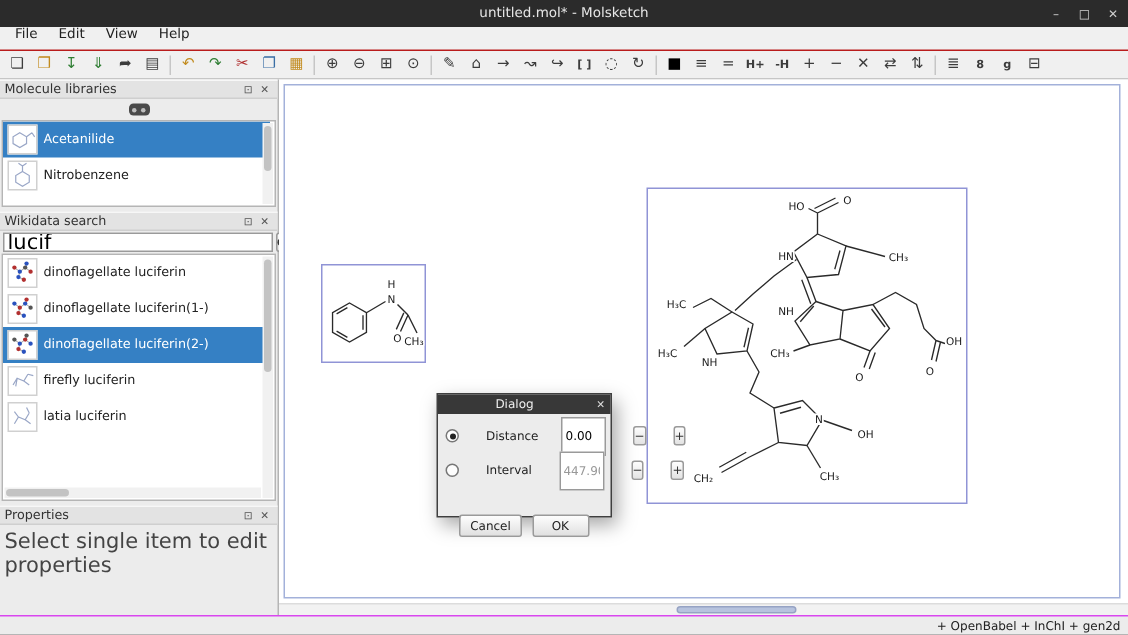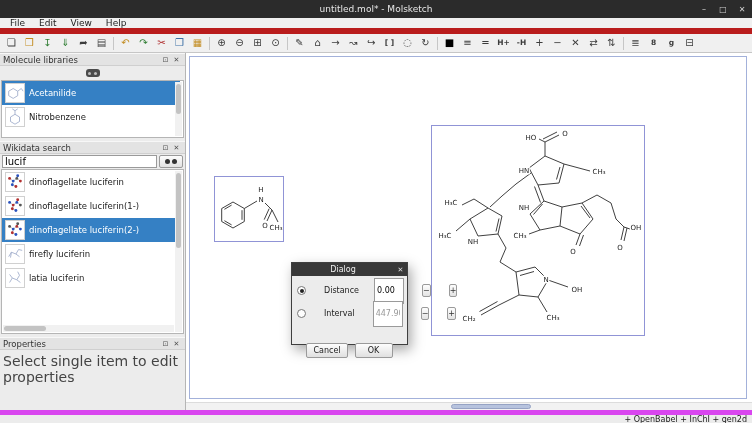--- a/index.html
+++ b/index.html
@@ -7,21 +7,21 @@
   body{font-family:"DejaVu Sans",sans-serif}
   .app{position:relative;width:752px;height:423px;background:#ececec;overflow:hidden;font-size:9px;color:#222}
 
   
   .titlebar{position:absolute;top:0;left:0;right:0;height:18px;background:#2b2b2b;display:flex;align-items:center;justify-content:center}
   .titlebar .title{color:#e6e6e6;font-size:9px}
   .winbtns{position:absolute;right:5px;top:0;height:18px;display:flex;align-items:center;gap:9px}
   .winbtn{color:#d0d0d0;font-size:8px;width:10px;text-align:center;cursor:default}
 
   
-  .menubar{position:absolute;top:18px;left:0;right:0;height:16px;background:#f0f0f0;border-bottom:6px solid #b91c1c;display:flex;padding-left:3px}
+  .menubar{position:absolute;top:18px;left:0;right:0;height:16px;background:#f0f0f0;border-bottom:1px solid #b91c1c;display:flex;padding-left:3px}
   .menu-item{padding:0 7px;font-size:9px}
 
   
   .toolbar{position:absolute;top:34px;left:0;right:0;height:19px;background:#f0f0f0;border-bottom:1px solid #c6c6c6;display:flex;align-items:center;padding:0 3px;gap:1px}
   .tbi{width:17px;height:16px;line-height:15px;text-align:center;font-size:10px;color:#3c3c3c;flex:0 0 auto}
   .tbi.txt{font-size:7.5px;font-weight:bold}
   .tbi.amber{color:#c28b1e}.tbi.green{color:#2e7d32}.tbi.red{color:#b03030}.tbi.blue{color:#3a6ea5}.tbi.black{color:#000}
   .tsep{width:1px;height:13px;background:#c6c6c6;margin:0 2px;flex:0 0 auto}
 
   
@@ -42,21 +42,21 @@
   .wd-list{height:165px}
   .lrow{display:flex;align-items:center;gap:4px;height:24px;padding:0 2px 0 3px;width:178px}
   .lrow.sel{background:#3580c4;color:#fff}
   .thumb{width:20px;height:20px;background:#fff;border:1px solid #d0d0d0;flex:0 0 auto}
   .rlabel{font-size:8.5px;white-space:nowrap;overflow:hidden}
   .vscroll{position:absolute;top:1px;right:1px;bottom:1px;width:7px;background:#f1f1f1}
   .vhandle{position:absolute;left:1px;right:1px;background:#c3c3c3;border-radius:3px}
   .hscroll-s{position:absolute;left:1px;right:9px;bottom:1px;height:7px;background:#f1f1f1}
   .hhandle{position:absolute;top:1px;bottom:1px;background:#c3c3c3;border-radius:3px}
   .searchrow{height:15px;display:flex;align-items:center;gap:2px;padding:1px 2px;flex:0 0 auto}
-  .searchrow input{flex:1;height:13px;border:1px solid #9a9a9a;background:#fff;font-size:10px;padding:0 2px;font-family:inherit}
+  .searchrow input{flex:1;height:13px;border:1px solid #9a9a9a;background:#fff;font-size:14px;padding:0 2px;font-family:inherit}
   .sbtn{width:24px;height:13px;border:1px solid #9a9a9a;background:linear-gradient(#fdfdfd,#e2e2e2);border-radius:2px;display:flex;align-items:center;justify-content:center}
   .binocs{display:inline-block;width:12px;height:5px;position:relative}
   .binocs::before{content:"";position:absolute;left:0;top:0;width:5px;height:5px;border-radius:50%;background:#333;box-shadow:7px 0 0 #333}
   .splitter{height:3px;flex:0 0 auto}
   .props-body{flex:1;padding:3px 3px;font-size:14px;color:#444}
 
   
   .canvas{flex:1;background:#fff;position:relative;overflow:hidden}
   .page-border{position:absolute;left:3px;top:3px;right:5px;bottom:11px;border:1px solid #a3b1da;pointer-events:none}
   .mol{position:absolute;border:1px solid #9094d6;background:#fff}
@@ -81,21 +81,21 @@
   .radio{width:9px;height:9px;border:1px solid #777;border-radius:50%;background:#fdfdfd;position:relative;flex:0 0 auto}
   .radio.checked::after{content:"";position:absolute;left:2px;top:2px;width:4px;height:4px;border-radius:50%;background:#222}
   .dlg-label{width:32px;font-size:8px}
   .dlg-input{width:30px;height:13px;border:1px solid #9a9a9a;background:#fff;font-size:8px;padding:12px 2px;font-family:inherit}
   .dlg-input.dim{color:#999}
   .spin{width:12px;height:13px;border:1px solid #9a9a9a;background:linear-gradient(#fdfdfd,#e3e3e3);font-size:8px;line-height:9px;border-radius:2px;padding:0;font-family:inherit;color:#333}
   .dlg-buttons{display:flex;justify-content:center;gap:7px;margin-top:21px}
   .dlg-btn{min-width:38px;height:15px;border:1px solid #9a9a9a;background:linear-gradient(#fdfdfd,#e0e0e0);border-radius:2px;font-size:8px;font-family:inherit;padding:0 6px;color:#222}
 
   
-  .statusbar{position:absolute;left:0;right:0;bottom:0;height:13px;background:#ececec;border-top:5px solid #d946ef;display:flex;align-items:center;justify-content:flex-end;padding:0 5px;font-size:8px;color:#222}
+  .statusbar{position:absolute;left:0;right:0;bottom:0;height:13px;background:#ececec;border-top:1px solid #d946ef;display:flex;align-items:center;justify-content:flex-end;padding:0 5px;font-size:8px;color:#222}
 </style>
 </head>
 <body>
 
 <div class="app">
 
   <div class="titlebar">
     <span class="title">untitled.mol* - Molsketch</span>
     <span class="winbtns">
       <span class="winbtn">–</span>

